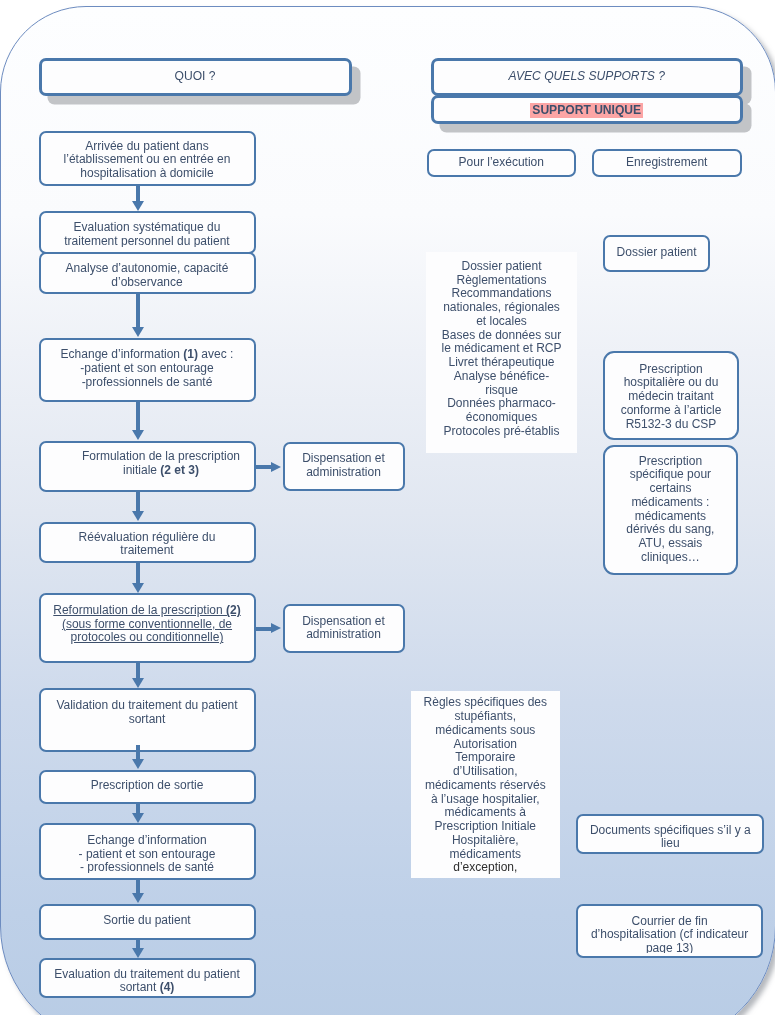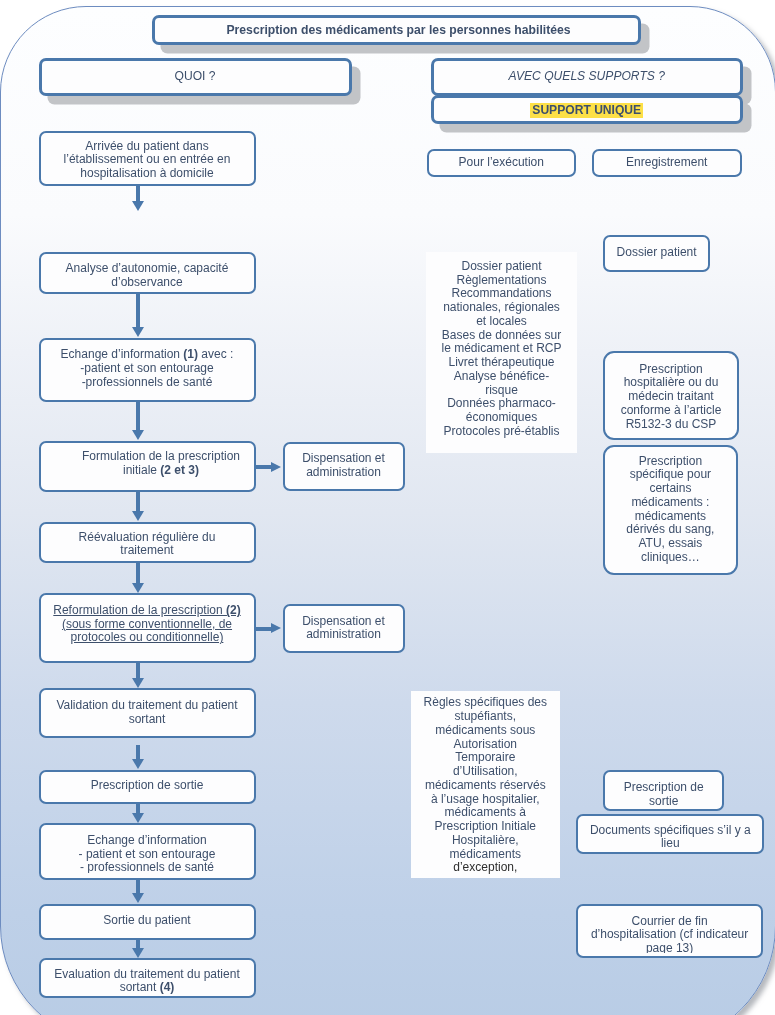--- a/index.html
+++ b/index.html
@@ -33,50 +33,51 @@
   .hline{position:absolute;background:#4a78ab;height:4px;}
   .hhead{position:absolute;width:0;height:0;border-top:5.5px solid transparent;
     border-bottom:5.5px solid transparent;border-left:10.6px solid #4a78ab;}
 </style>
 </head>
 <body>
 
 <div id="page">
   <div class="panel"></div>
 
-  <div class="box hdr shadowed" style="left:151.5px;top:15.2px;width:489px;height:29.8px;">
-    <div class="tf" style="top:6.2px;height:15px;font-weight:bold;font-size:12.2px;padding-left:5px;">Prescription des médicaments par les personnes habilitées</div>
-  </div>
 
   <div class="box hdr shadowed" style="left:38.5px;top:57.5px;width:313px;height:38.5px;">
     <div class="tf" style="top:9.6px;height:15px;font-size:12.1px;">QUOI ?</div>
   </div>
 
   <div class="box hdr shadowed" style="left:430.5px;top:57.5px;width:312.5px;height:38.5px;">
     <div class="tf" style="top:9.6px;height:15px;font-size:12.1px;font-style:italic;">AVEC QUELS SUPPORTS ?</div>
   </div>
   <div class="box hdr shadowed" style="left:430.5px;top:95px;width:312.5px;height:29px;">
-    <div class="tf" style="top:5.4px;height:16px;font-size:12.1px;font-weight:bold;"><span style="background:#fde047;padding:1.5px 2px 2px 2px;">SUPPORT UNIQUE</span></div>
+    <div class="tf" style="top:5.4px;height:16px;font-size:12.1px;font-weight:bold;"><span style="background:#fca5a5;padding:1.5px 2px 2px 2px;">SUPPORT UNIQUE</span></div>
   </div>
 
   <div class="box" style="left:427px;top:148.5px;width:148.5px;height:28.5px;">
     <div class="tf" style="top:5.3px;height:15px;">Pour l’exécution</div>
   </div>
   <div class="box" style="left:591.5px;top:148.5px;width:150.5px;height:28.5px;">
     <div class="tf" style="top:5.3px;height:15px;">Enregistrement</div>
   </div>
 
   <div class="box" style="left:38.5px;top:130.5px;width:217px;height:55.7px;">
     <div class="tf" style="top:7.2px;height:40.8px;">Arrivée du patient dans
 l’établissement ou en entrée en
 hospitalisation à domicile</div>
   </div>
   <div class="vline" style="left:135.8px;top:186.2px;height:16.1px;"></div>
   <div class="vhead" style="left:131.7px;top:200.8px;"></div>
 
+  <div class="box" style="left:38.5px;top:211.3px;width:217px;height:42.5px;">
+    <div class="tf" style="top:8.1px;height:25.8px;">Evaluation systématique du
+traitement personnel du patient</div>
+  </div>
   <div class="box" style="left:38.5px;top:251.8px;width:217px;height:42.3px;">
     <div class="tf" style="top:8.1px;height:28px;">Analyse d’autonomie, capacité
 d’observance</div>
   </div>
   <div class="vline" style="left:135.8px;top:294.1px;height:34.8px;"></div>
   <div class="vhead" style="left:131.7px;top:327.4px;"></div>
 
   <div class="box" style="left:38.5px;top:337.9px;width:217px;height:64.1px;">
     <div class="tf" style="top:8.2px;height:42px;">Echange d’information <b>(1)</b> avec :<br>-patient et son entourage<br>-professionnels de santé</div>
   </div>
@@ -95,21 +96,21 @@
   </div>
   <div class="vline" style="left:135.8px;top:563.1px;height:21.2px;"></div>
   <div class="vhead" style="left:131.7px;top:582.8px;"></div>
 
   <div class="box" style="left:38.5px;top:593.3px;width:217px;height:69.5px;">
     <div class="tf" style="top:8.7px;height:42px;text-decoration:underline;">Reformulation de la prescription <b>(2)</b><br>(sous forme conventionnelle, de<br>protocoles ou conditionnelle)</div>
   </div>
   <div class="vline" style="left:135.8px;top:662.8px;height:16.5px;"></div>
   <div class="vhead" style="left:131.7px;top:677.8px;"></div>
 
-  <div class="box" style="left:38.5px;top:688.3px;width:217px;height:50px;">
+  <div class="box" style="left:38.5px;top:688.3px;width:217px;height:64px;">
     <div class="tf" style="top:8.7px;height:28px;">Validation du traitement du patient
 sortant</div>
   </div>
   <div class="vline" style="left:135.8px;top:745.1px;height:15.5px;"></div>
   <div class="vhead" style="left:131.7px;top:759.1px;"></div>
 
   <div class="box" style="left:38.5px;top:769.6px;width:217px;height:34.2px;">
     <div class="tf" style="top:7.6px;height:15px;">Prescription de sortie</div>
   </div>
   <div class="vline" style="left:135.8px;top:803.8px;height:10.5px;"></div>
@@ -189,24 +190,20 @@
   <div class="box" style="left:602.6px;top:445px;width:135.6px;height:130px;border-radius:11px;">
     <div class="tf" style="top:7.7px;height:112px;">Prescription
 spécifique pour
 certains
 médicaments :
 médicaments
 dérivés du sang,
 ATU, essais
 cliniques…</div>
   </div>
-  <div class="box" style="left:603px;top:770.3px;width:121.3px;height:41.2px;">
-    <div class="tf" style="top:8.5px;height:28px;">Prescription de
-sortie</div>
-  </div>
   <div class="box" style="left:576.4px;top:813.6px;width:187.8px;height:40.7px;">
     <div class="tf" style="top:8.1px;height:28px;">Documents spécifiques s’il y a
 lieu</div>
   </div>
   <div class="box" style="left:576.4px;top:904.4px;width:186.4px;height:53.4px;">
     <div class="tf" style="top:8.3px;height:38.5px;">Courrier de fin
 d’hospitalisation (cf indicateur
 page 13)</div>
   </div>
 </div>

